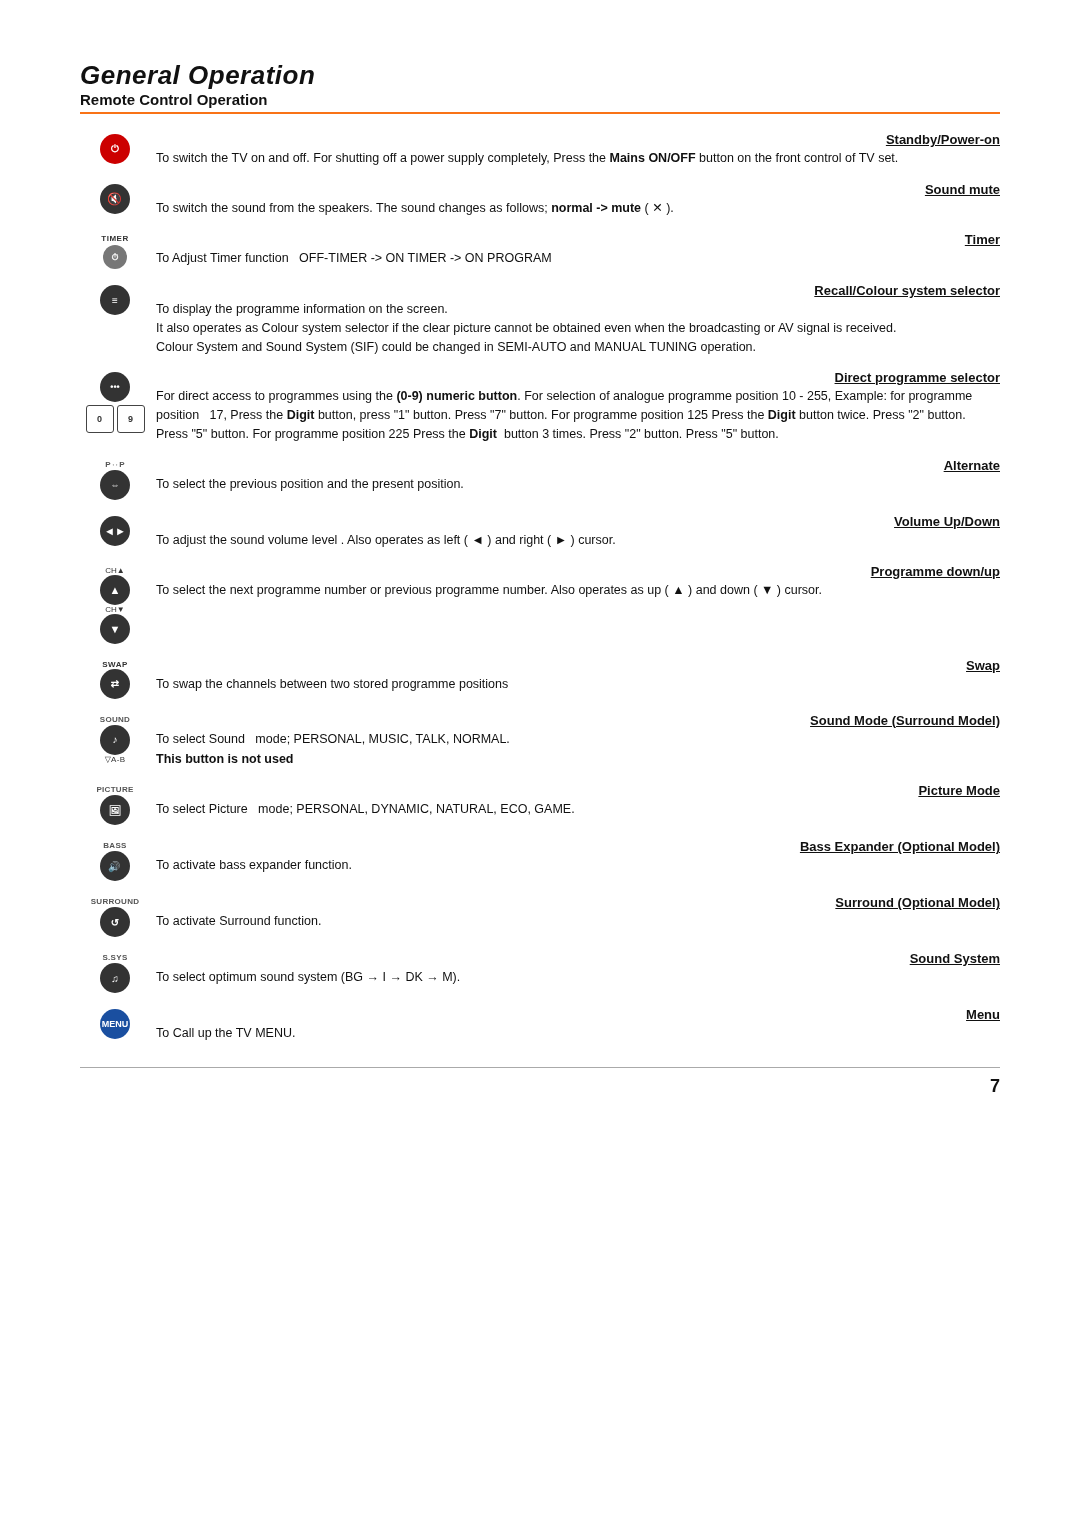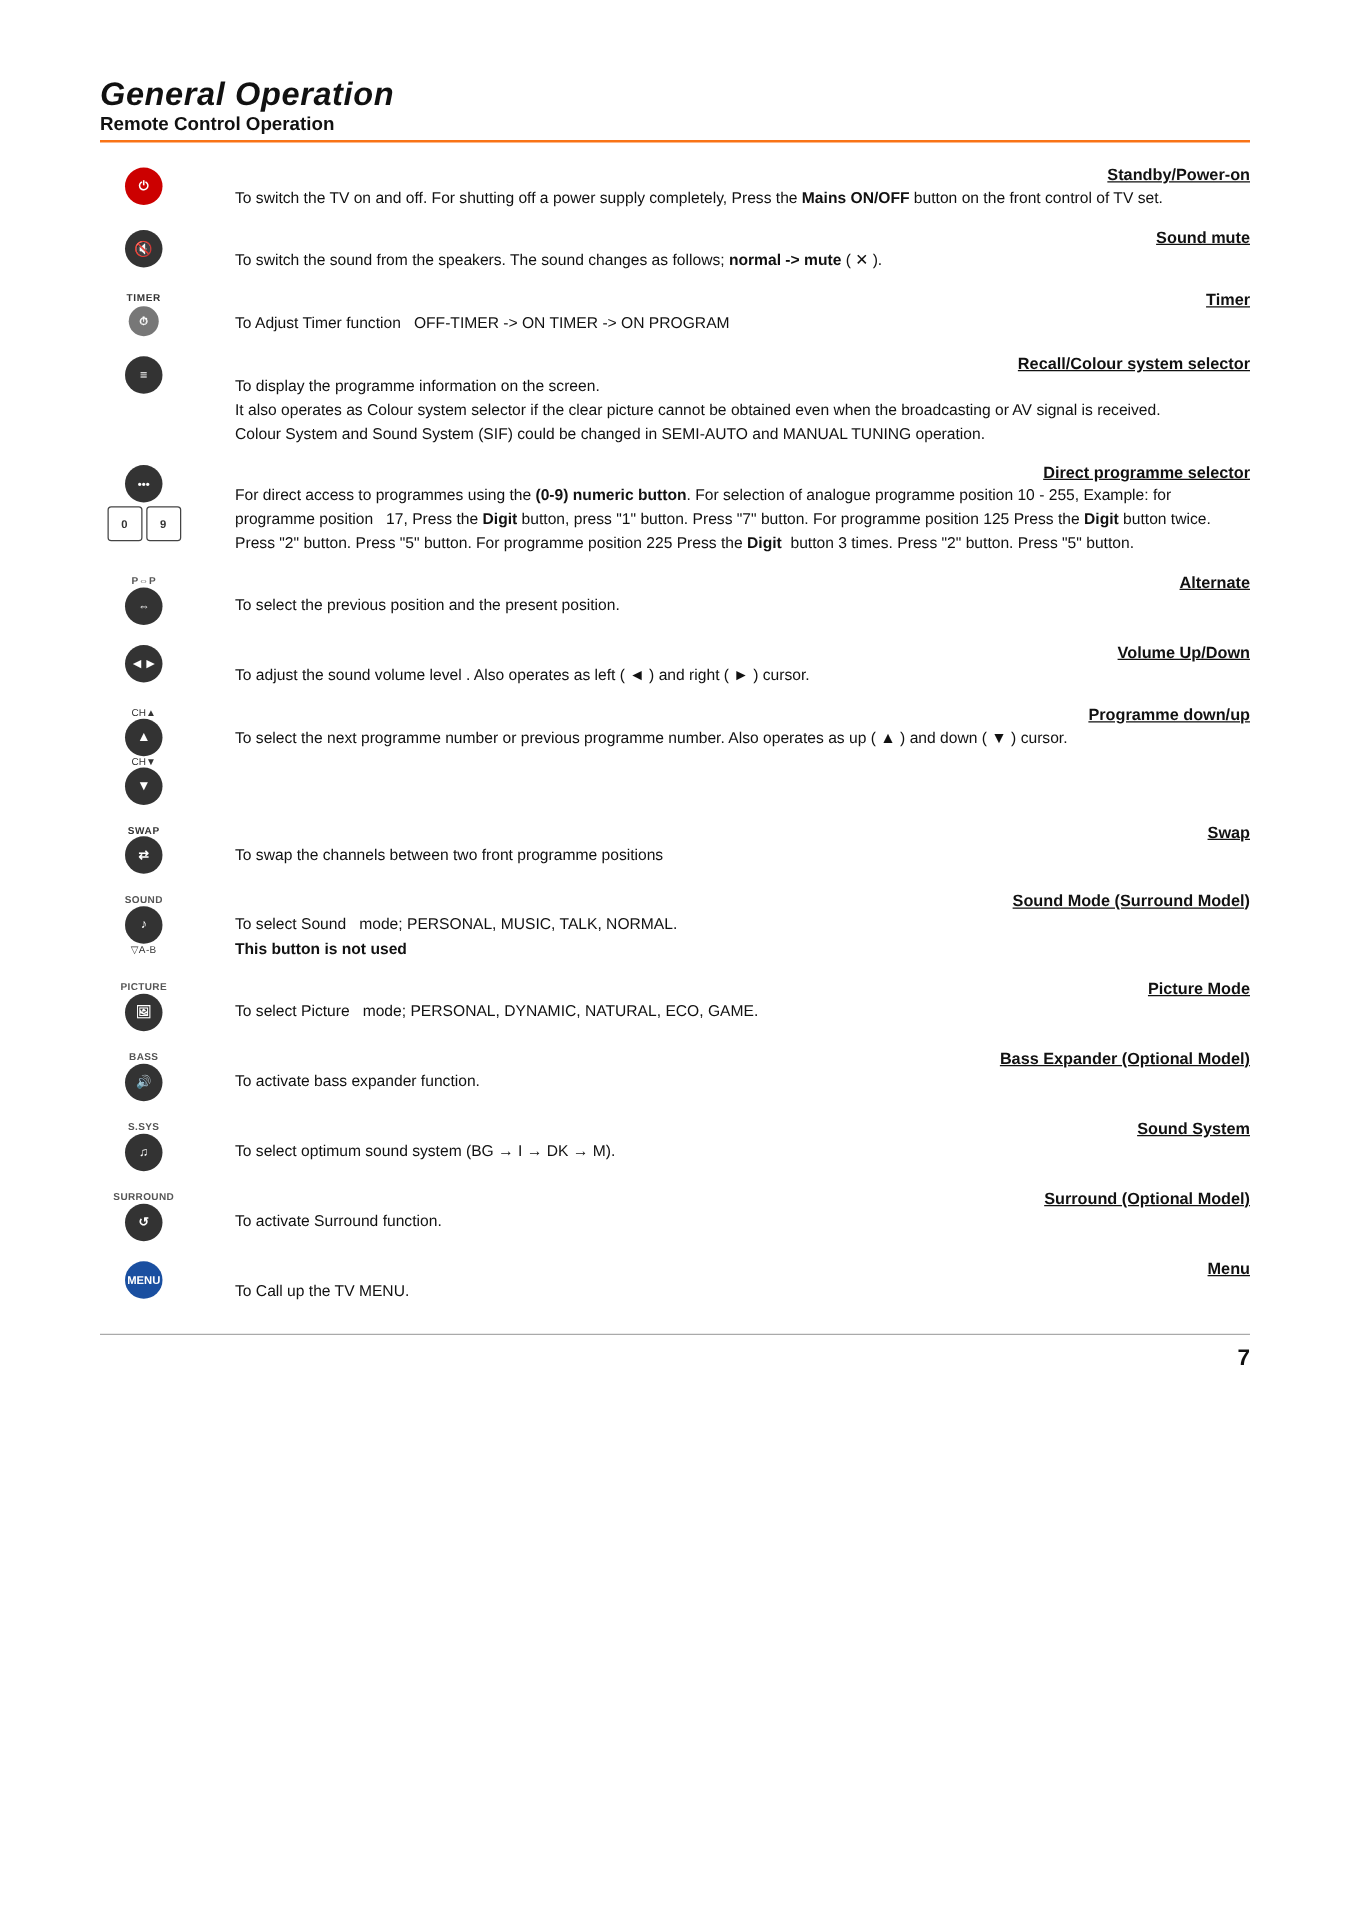--- a/index.html
+++ b/index.html
@@ -55,21 +55,20 @@
       font-size: 13px;
       font-weight: bold;
       text-decoration: underline;
       margin-bottom: 2px;
       text-align: right;
     }
     .item-desc {
       font-size: 12.5px;
       line-height: 1.5;
       color: #111;
-      margin-left: 32px;
     }
     .item-desc b {
       font-weight: bold;
     }
     
     .icon-circle {
       width: 30px;
       height: 30px;
       border-radius: 50%;
       background: #555;
@@ -252,21 +251,21 @@
       </div>
     </li>
 
     <li class="item-row">
       <div class="item-icon-col">
         <span class="icon-swap-label">SWAP</span>
         <div class="icon-circle dark" style="font-size:10px;">⇄</div>
       </div>
       <div class="item-text-col">
         <div class="item-title">Swap</div>
-        <div class="item-desc">To swap the channels between two front programme positions</div>
+        <div class="item-desc">To swap the channels between two stored programme positions</div>
       </div>
     </li>
 
     <li class="item-row">
       <div class="item-icon-col">
         <span class="icon-label">SOUND</span>
         <div class="icon-circle dark" style="font-size:10px;">♪</div>
         <span class="icon-ab-label">▽A-B</span>
       </div>
       <div class="item-text-col">
@@ -293,37 +292,37 @@
         <div class="icon-circle dark" style="font-size:10px;">🔊</div>
       </div>
       <div class="item-text-col">
         <div class="item-title">Bass Expander (Optional Model)</div>
         <div class="item-desc">To activate bass expander function.</div>
       </div>
     </li>
 
     <li class="item-row">
       <div class="item-icon-col">
+        <span class="icon-label">SURROUND</span>
+        <div class="icon-circle dark" style="font-size:10px;">↺</div>
+      </div>
+      <div class="item-text-col">
+        <div class="item-title">Surround (Optional Model)</div>
+        <div class="item-desc">To activate Surround function.</div>
+      </div>
+    </li>
+
+    <li class="item-row">
+      <div class="item-icon-col">
         <span class="icon-label">S.SYS</span>
         <div class="icon-circle dark" style="font-size:10px;">♫</div>
       </div>
       <div class="item-text-col">
         <div class="item-title">Sound System</div>
         <div class="item-desc">To select optimum sound system (BG → I → DK → M).</div>
-      </div>
-    </li>
-
-    <li class="item-row">
-      <div class="item-icon-col">
-        <span class="icon-label">SURROUND</span>
-        <div class="icon-circle dark" style="font-size:10px;">↺</div>
-      </div>
-      <div class="item-text-col">
-        <div class="item-title">Surround (Optional Model)</div>
-        <div class="item-desc">To activate Surround function.</div>
       </div>
     </li>
 
     <li class="item-row">
       <div class="item-icon-col">
         <div class="icon-circle blue" style="font-size:9px;font-weight:bold;">MENU</div>
       </div>
       <div class="item-text-col">
         <div class="item-title">Menu</div>
         <div class="item-desc">To Call up the TV MENU.</div>

